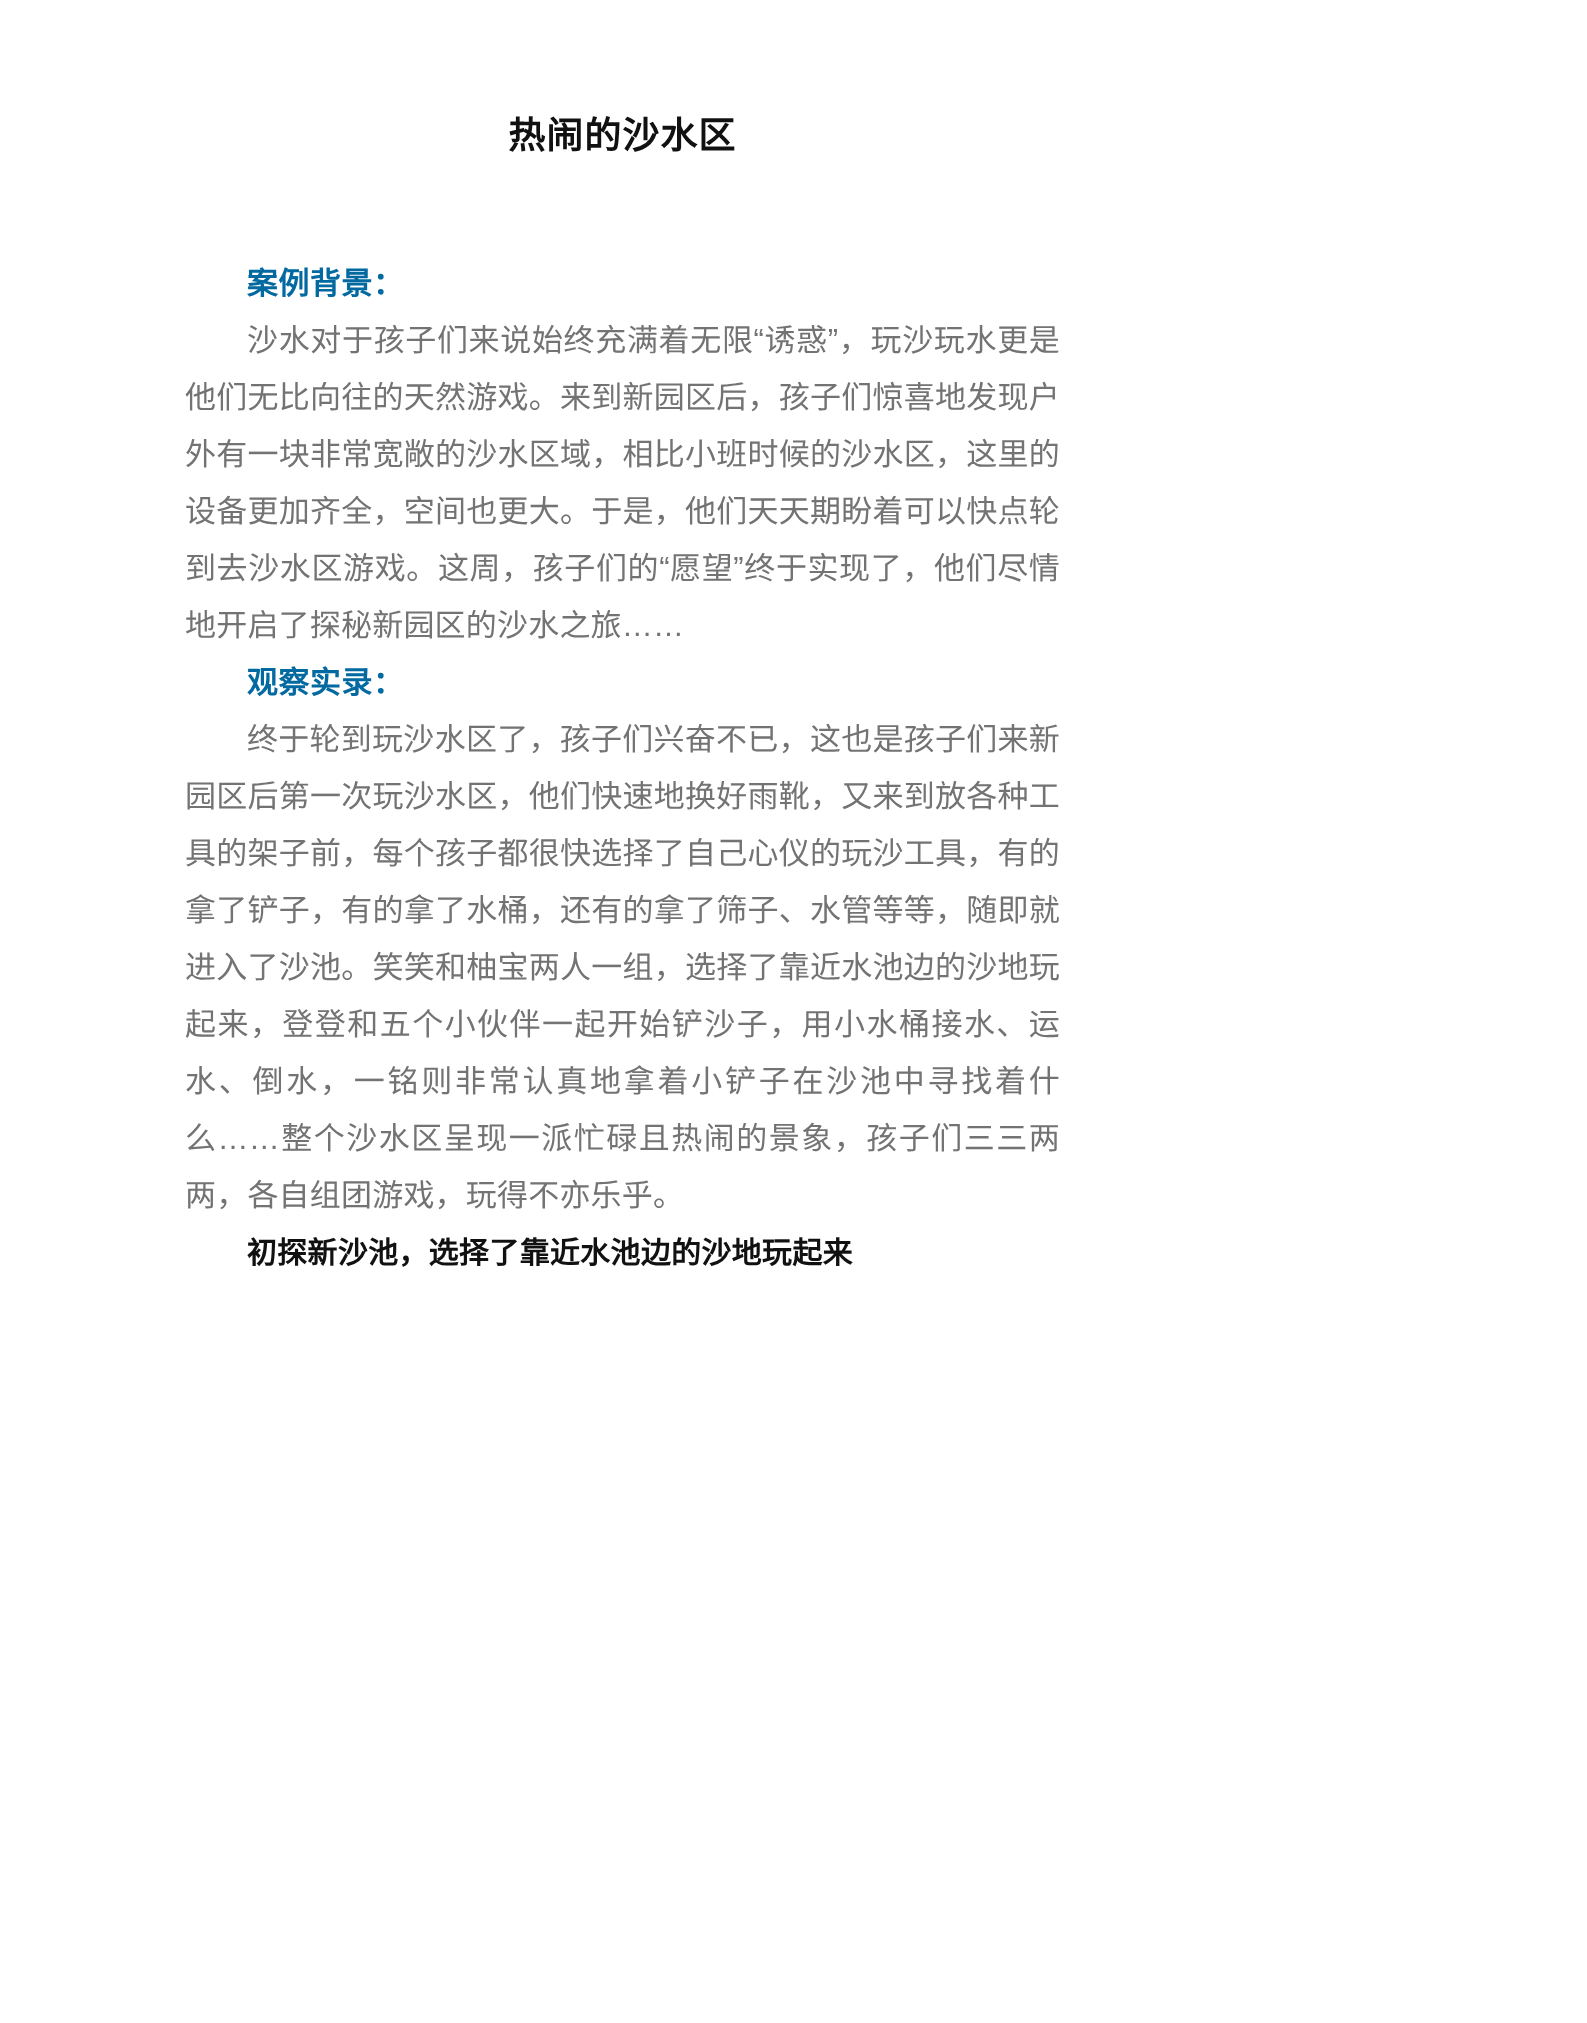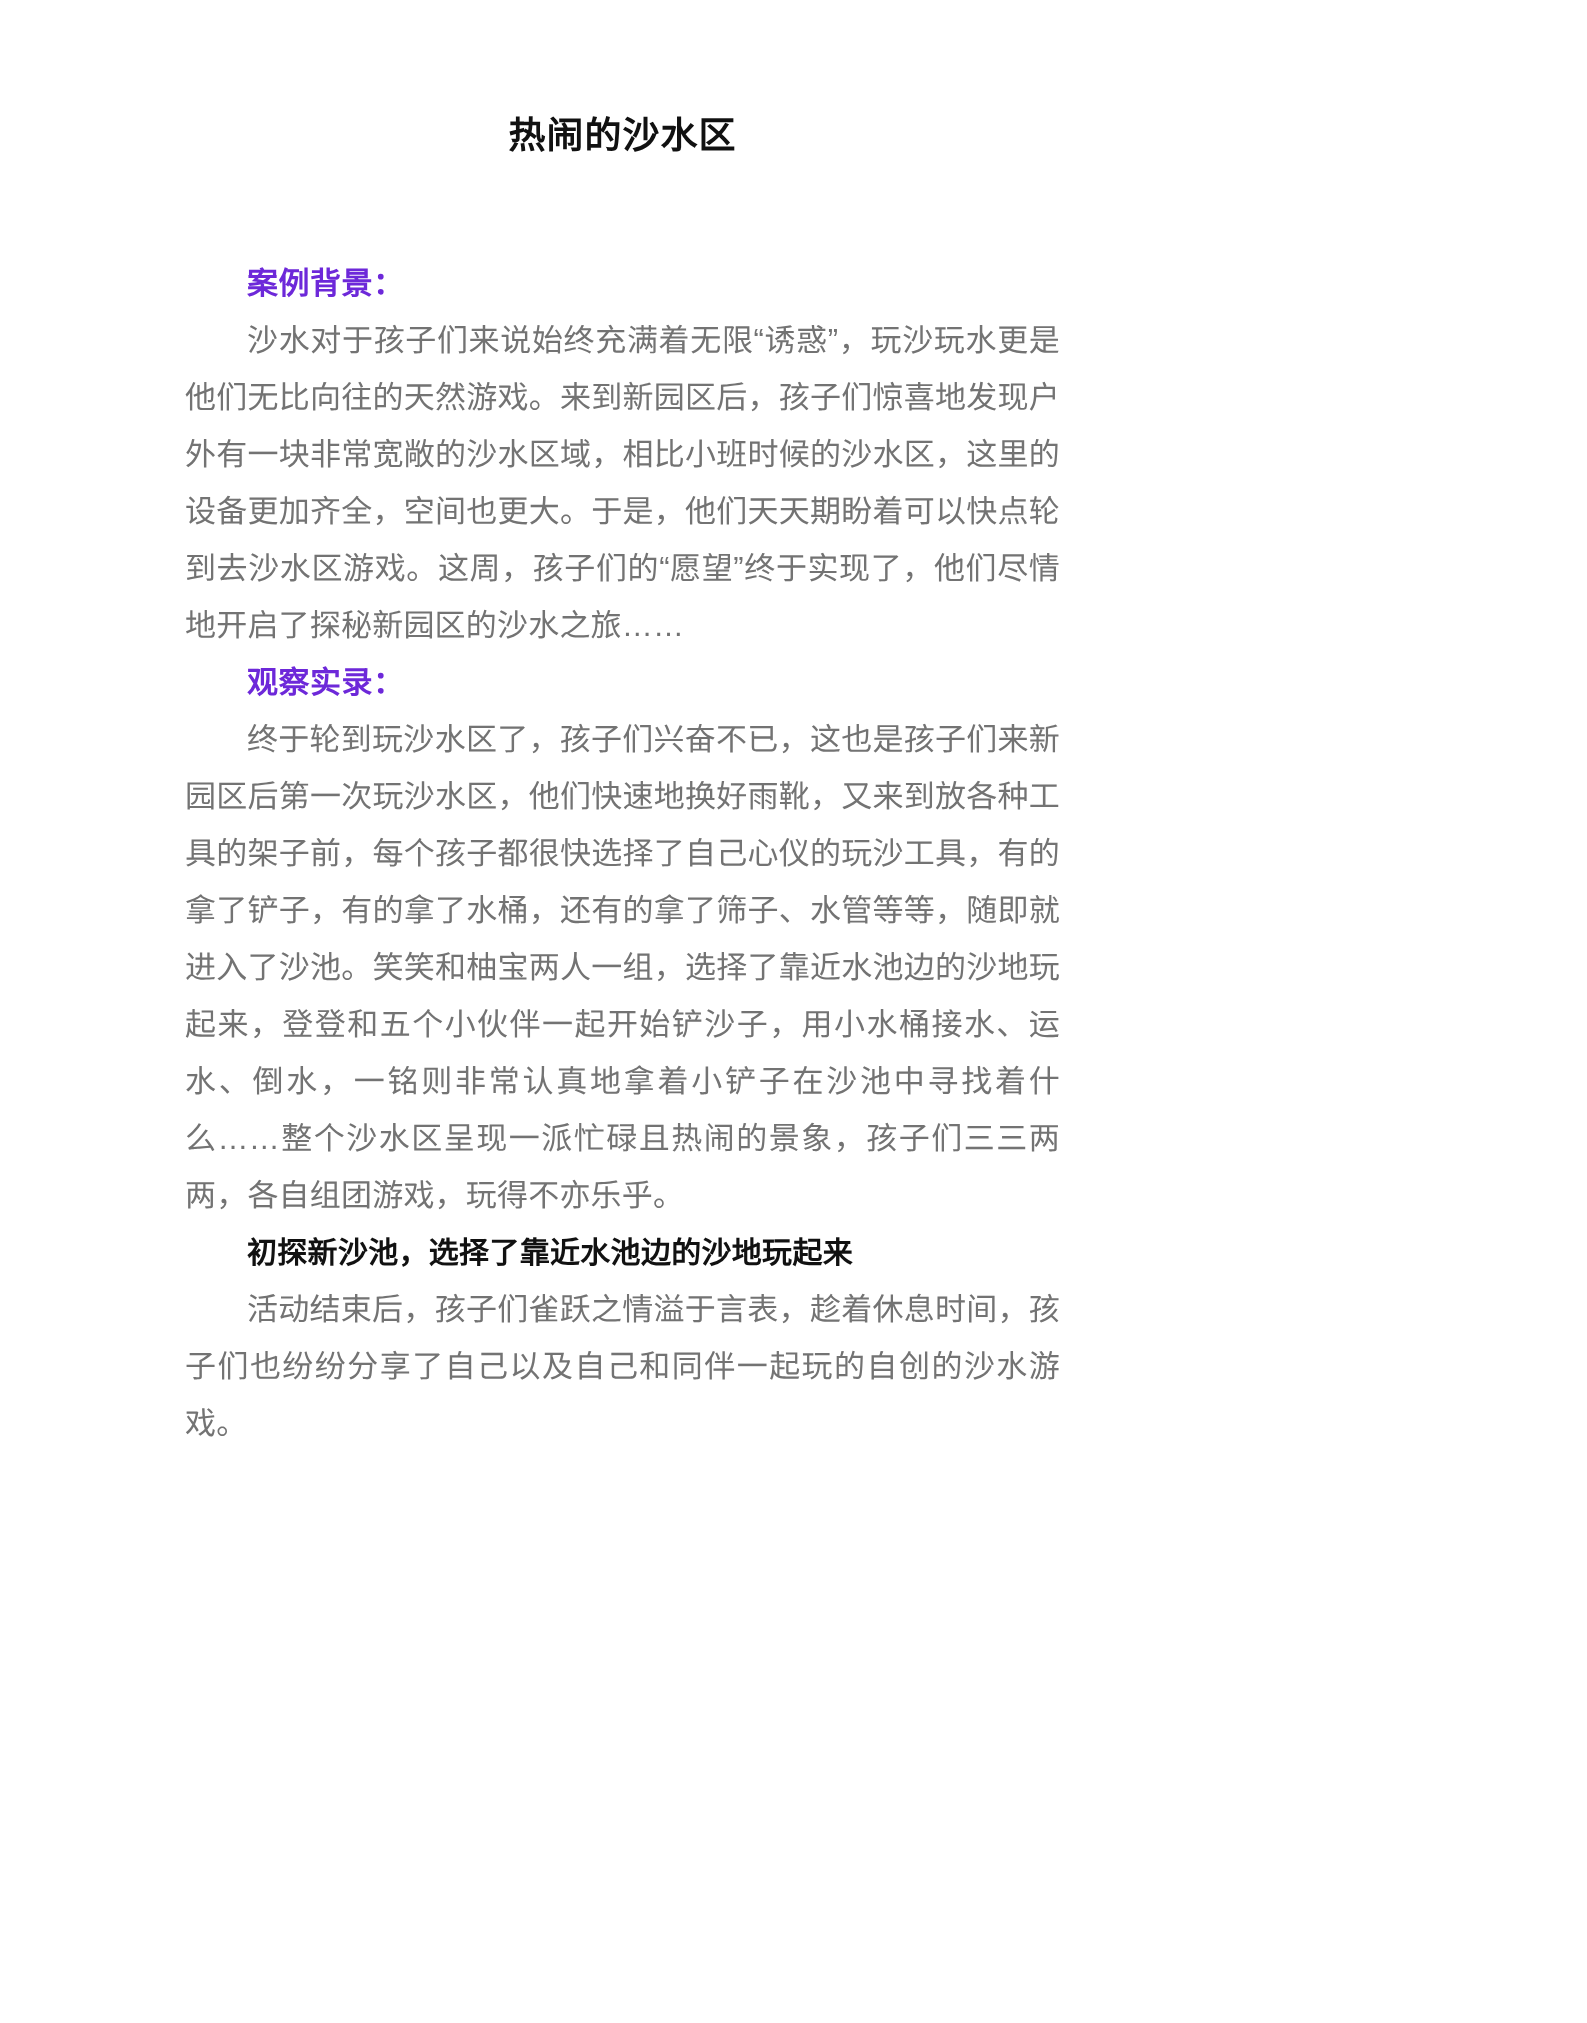--- a/index.html
+++ b/index.html
@@ -33,21 +33,21 @@
     letter-spacing: 1px;
     line-height: 1.4;
     color: #111111;
   }
   .section-heading {
     margin: 0;
     font-size: 31px;
     font-weight: 700;
     line-height: 57px;
     text-indent: 62px;
-    color: #6d28d9;
+    color: #0369a1;
     letter-spacing: 0.5px;
   }
   .sub-heading {
     margin: 0;
     font-size: 30px;
     font-weight: 700;
     line-height: 57px;
     text-indent: 62px;
     color: #111111;
     letter-spacing: 0.3px;
@@ -78,16 +78,15 @@
     <h2 class="section-heading">案例背景：</h2>
 
     <p class="body-para">沙水对于孩子们来说始终充满着无限“诱惑”，玩沙玩水更是他们无比向往的天然游戏。来到新园区后，孩子们惊喜地发现户外有一块非常宽敞的沙水区域，相比小班时候的沙水区，这里的设备更加齐全，空间也更大。于是，他们天天期盼着可以快点轮到去沙水区游戏。这周，孩子们的“愿望”终于实现了，他们尽情地开启了探秘新园区的沙水之旅……</p>
 
     <h2 class="section-heading">观察实录：</h2>
 
     <p class="body-para">终于轮到玩沙水区了，孩子们兴奋不已，这也是孩子们来新园区后第一次玩沙水区，他们快速地换好雨靴，又来到放各种工具的架子前，每个孩子都很快选择了自己心仪的玩沙工具，有的拿了铲子，有的拿了水桶，还有的拿了筛子、水管等等，随即就进入了沙池。笑笑和柚宝两人一组，选择了靠近水池边的沙地玩起来，登登和五个小伙伴一起开始铲沙子，用小水桶接水、运水、倒水，一铭则非常认真地拿着小铲子在沙池中寻找着什么……整个沙水区呈现一派忙碌且热闹的景象，孩子们三三两两，各自组团游戏，玩得不亦乐乎。</p>
 
     <h3 class="sub-heading">初探新沙池，选择了靠近水池边的沙地玩起来</h3>
 
-    <p class="body-para">活动结束后，孩子们雀跃之情溢于言表，趁着休息时间，孩子们也纷纷分享了自己以及自己和同伴一起玩的自创的沙水游戏。</p>
 
   </div>
 </div>
 
 </body></html>

